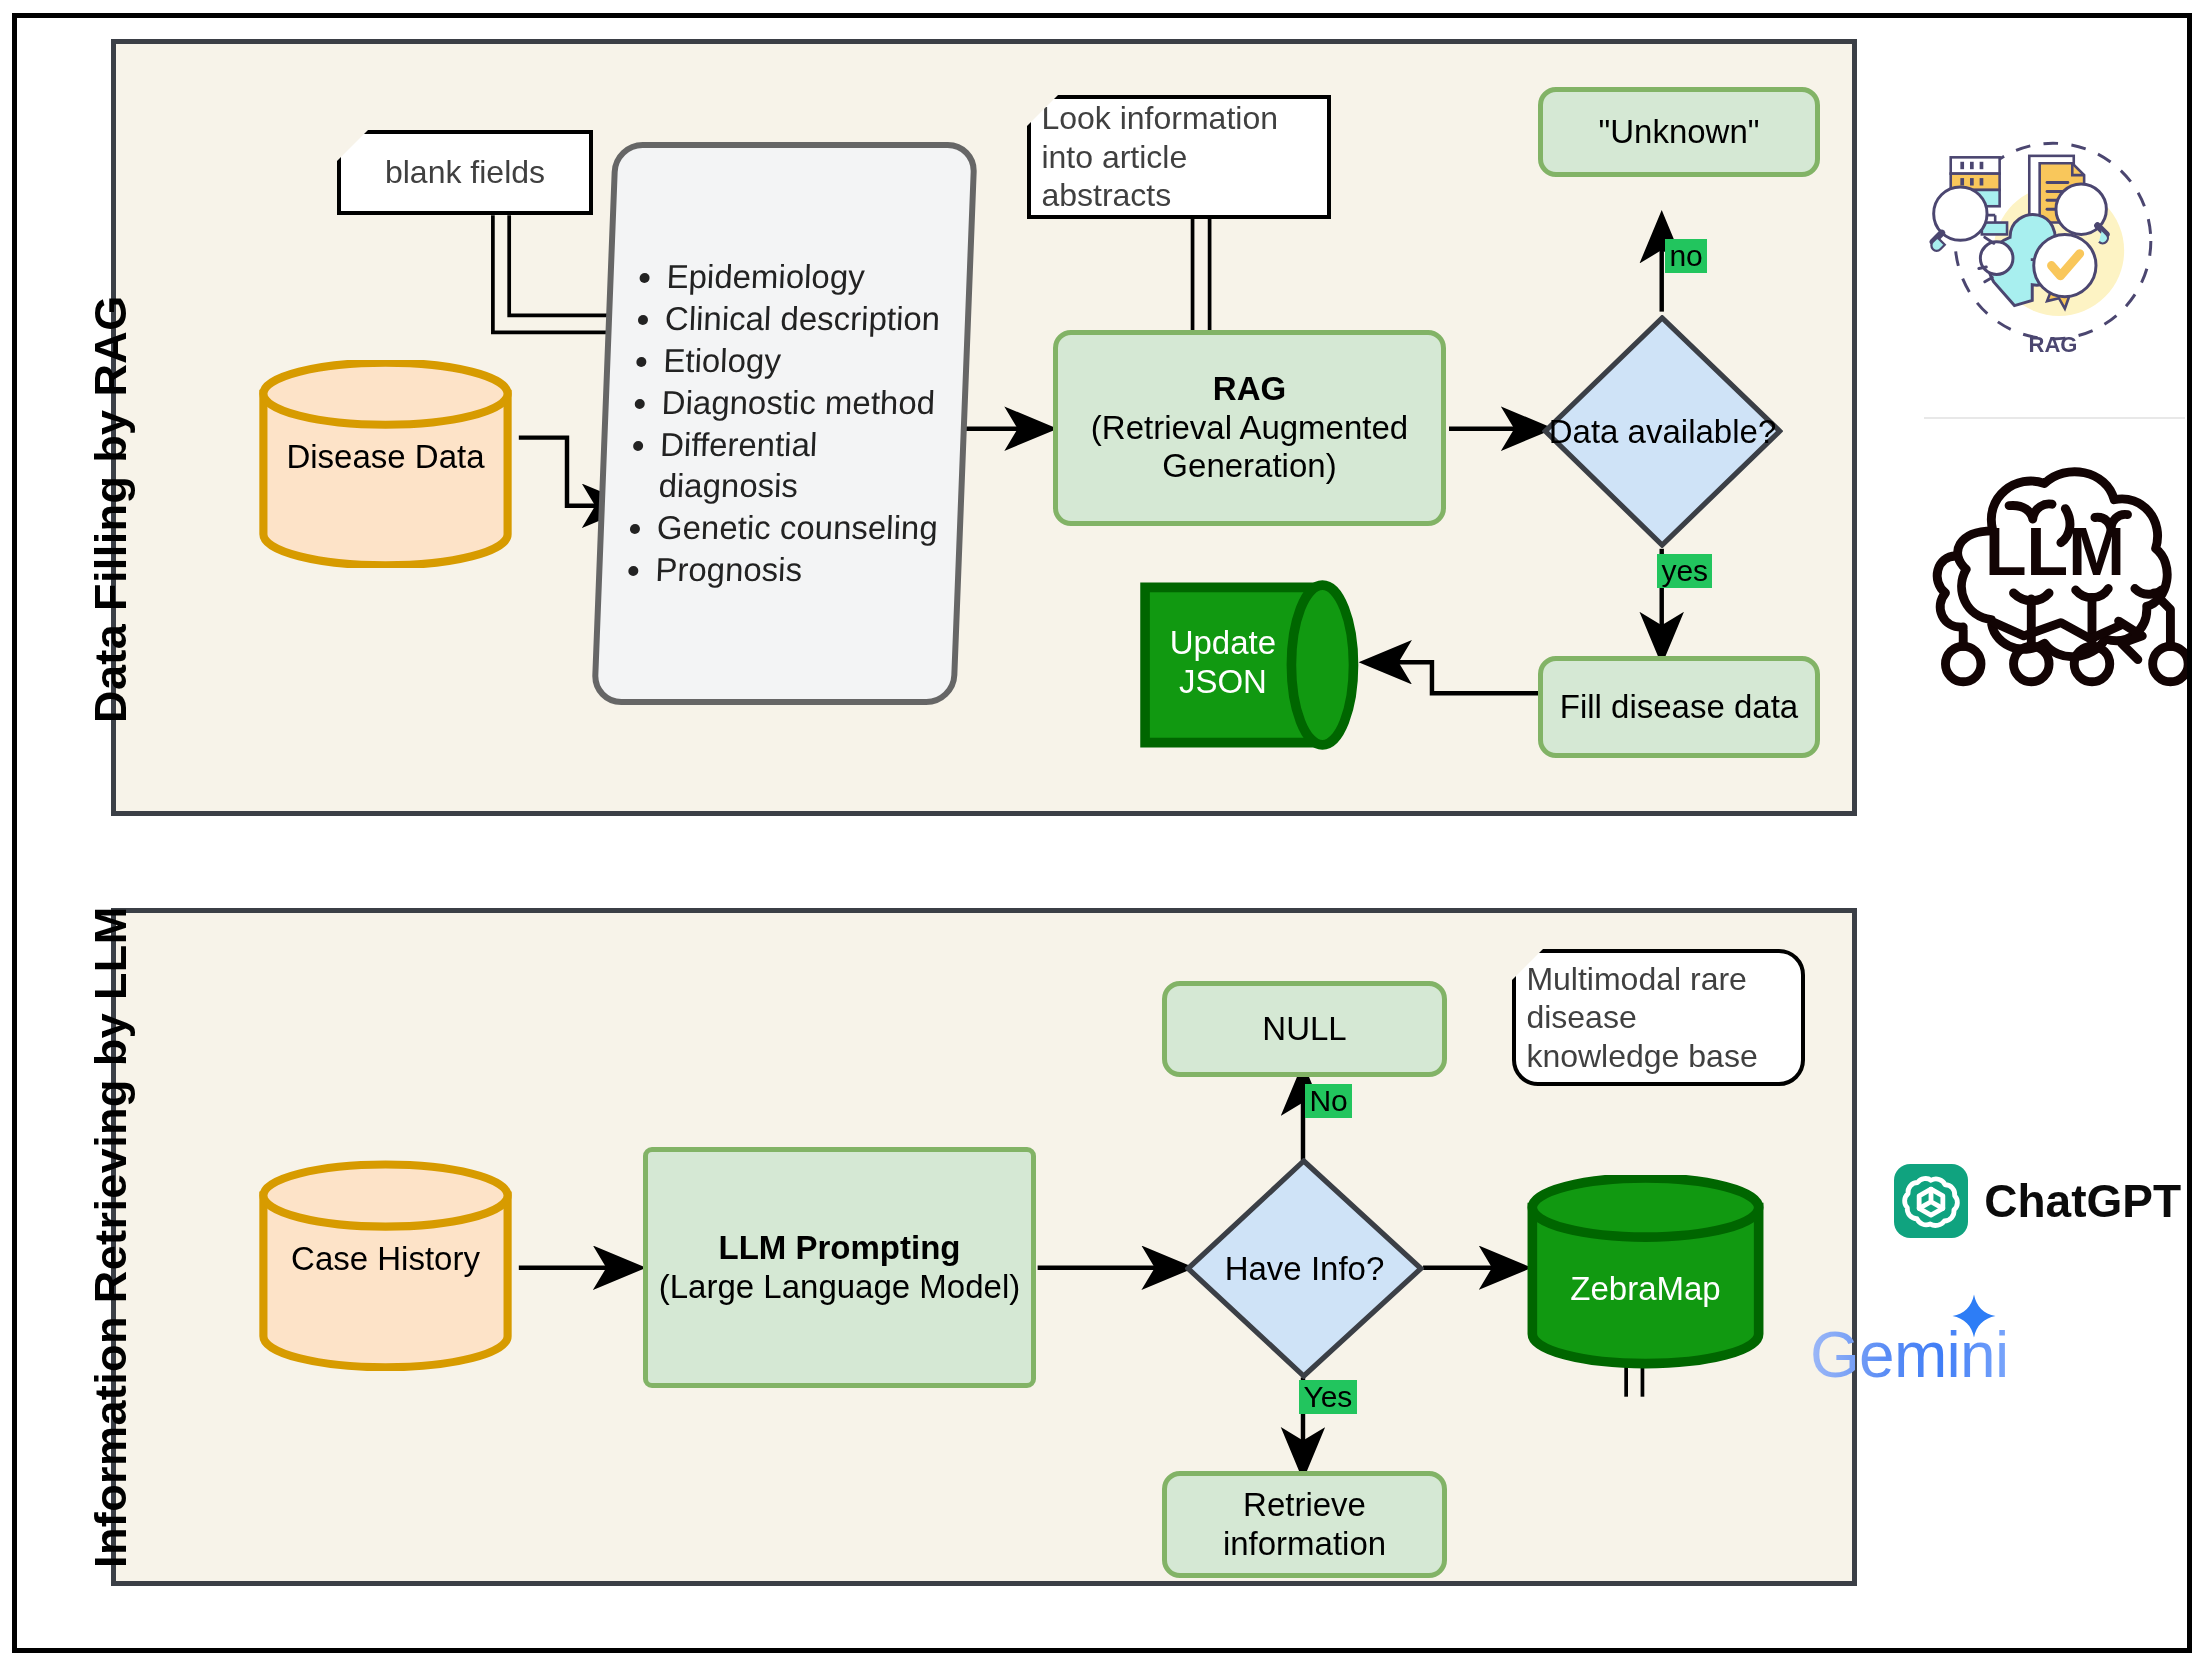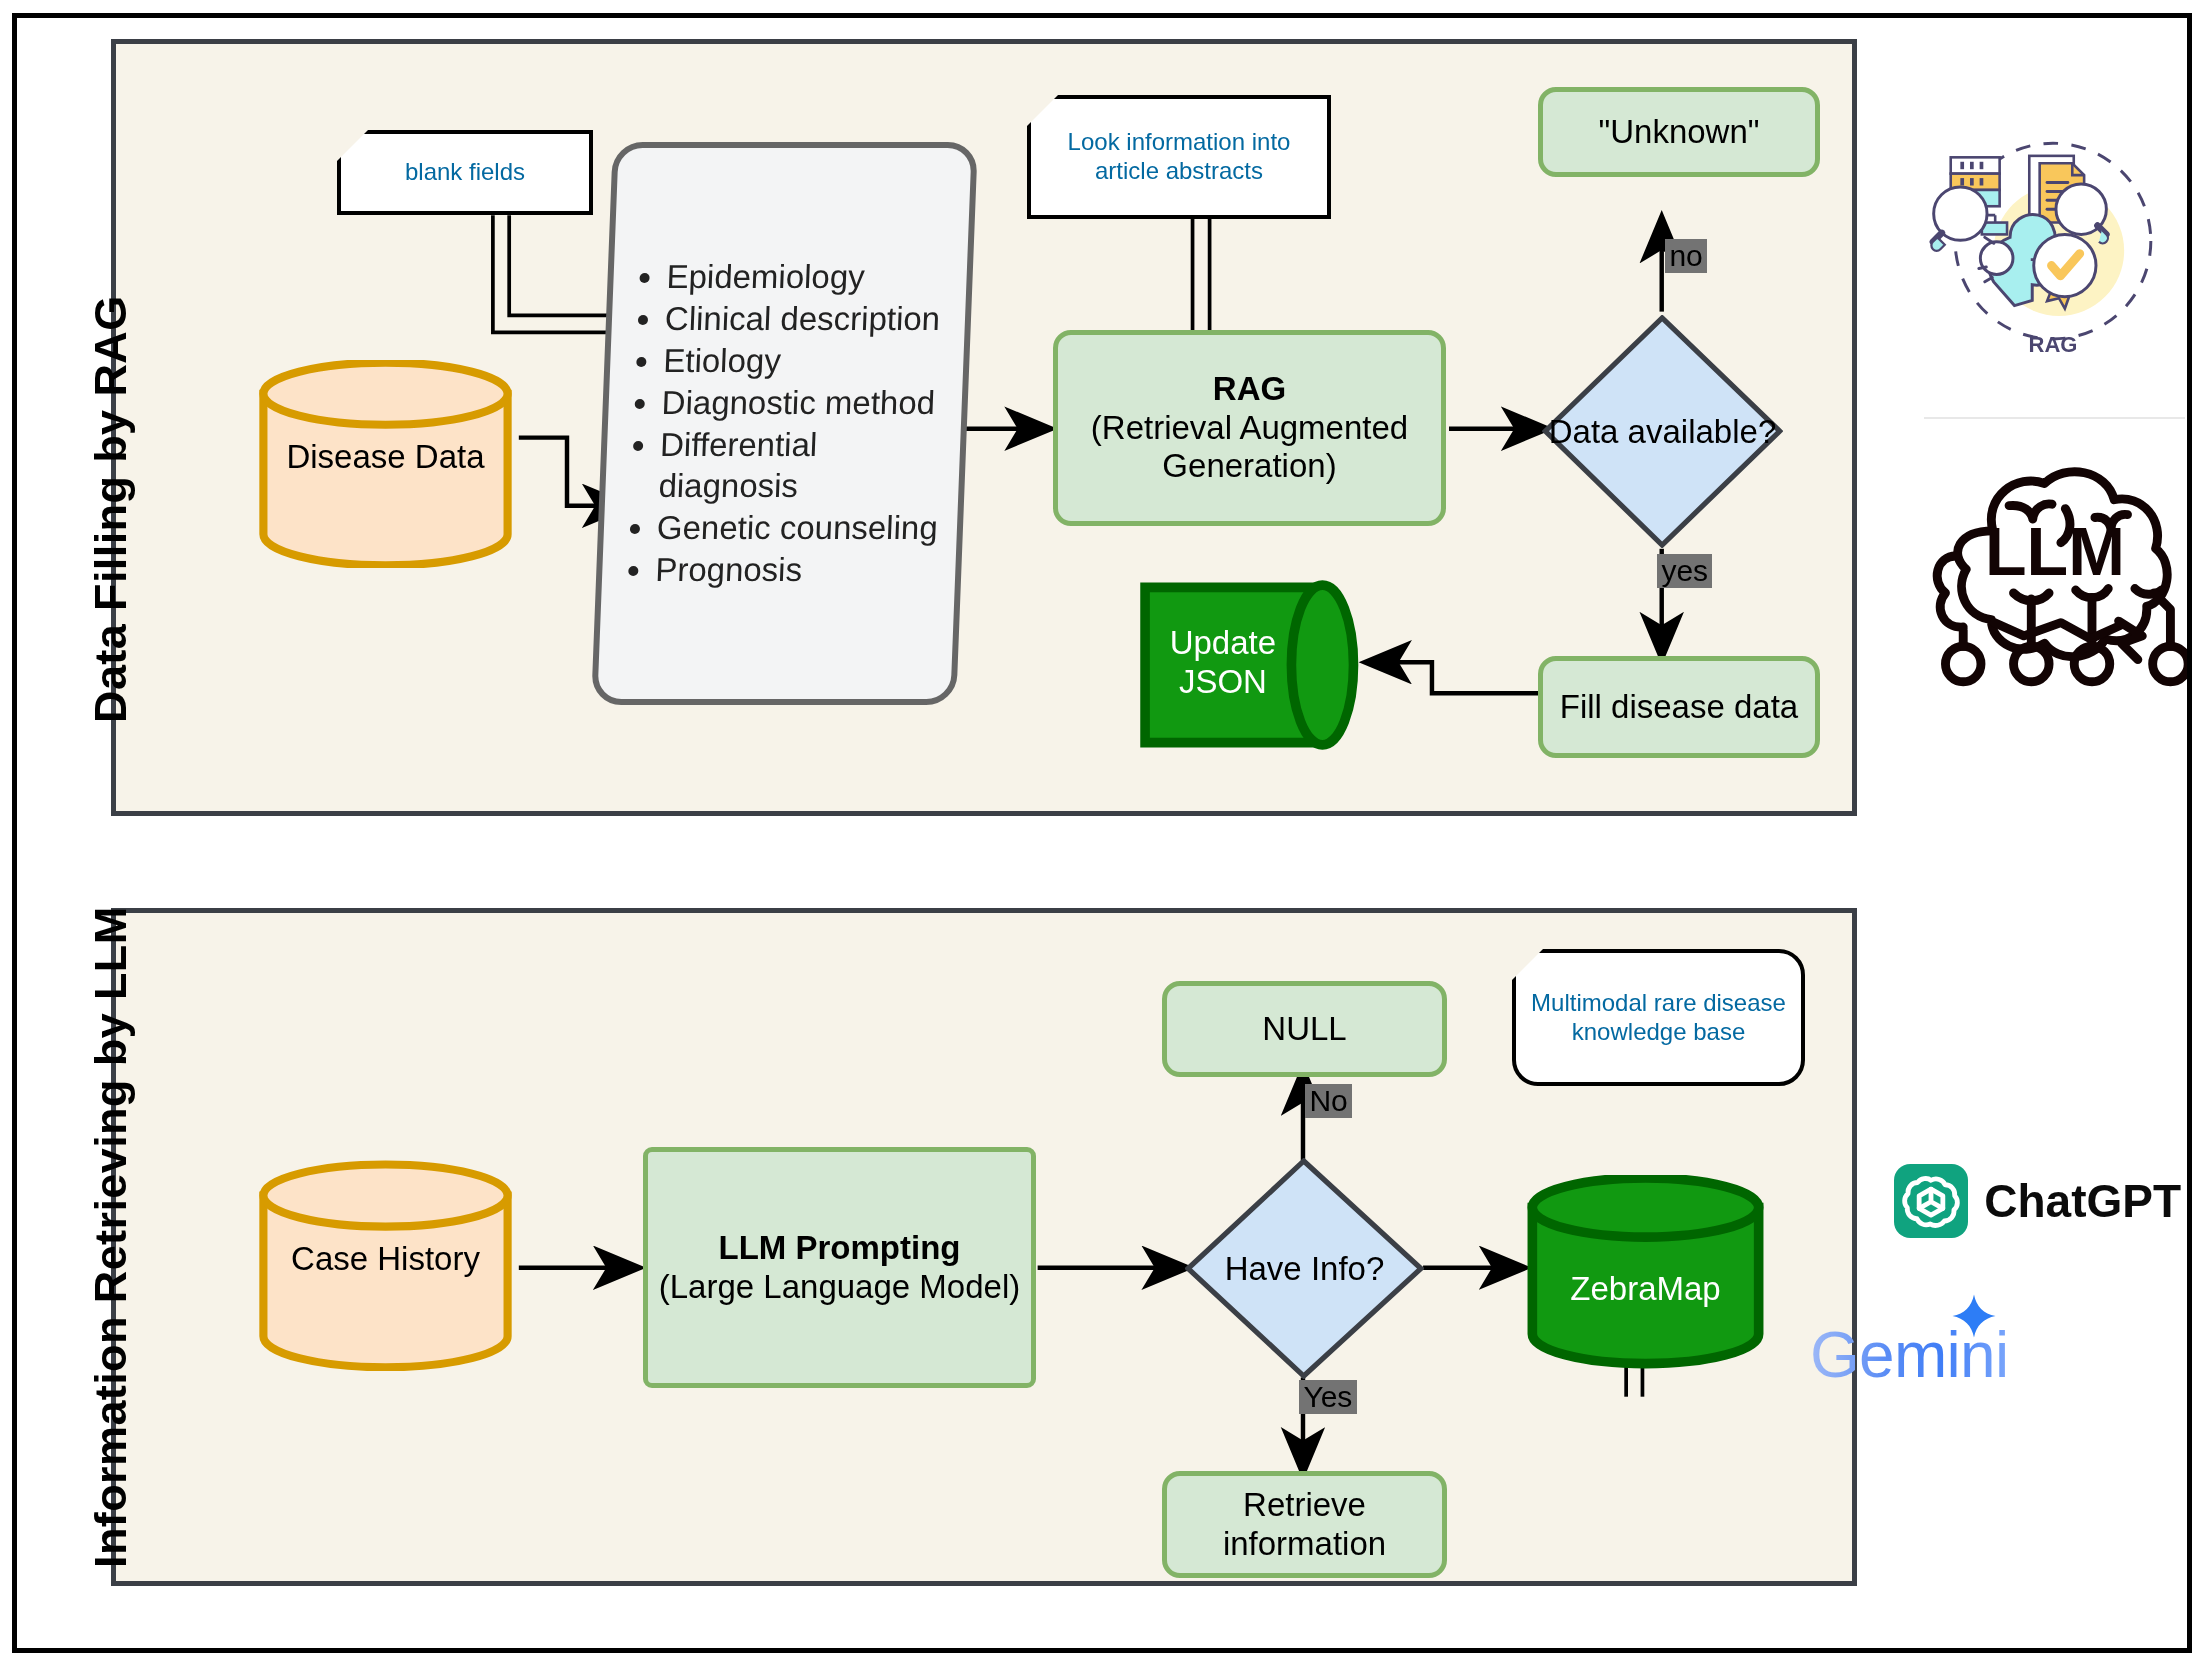--- a/index.html
+++ b/index.html
@@ -23,33 +23,33 @@
 
   .green-box{background:#d5e8d4;border:5.2px solid #82b366;border-radius:18px;color:#000;font-size:33px;line-height:1.18;}
   .green-box b{font-weight:bold;}
 
   .diamond-wrap{position:absolute;}
   .diamond-wrap svg{position:absolute;left:0;top:0;}
   .diamond-label{position:absolute;left:0;top:0;width:100%;height:100%;display:flex;align-items:center;justify-content:center;
     text-align:center;font-size:33px;color:#000;line-height:1.15;}
 
   .note{position:absolute;background:#fff;border:4.4px solid #000;box-sizing:border-box;
-        display:flex;align-items:center;justify-content:center;text-align:center;font-size:24px;line-height:1.2;color:#0369a1;
+        display:flex;align-items:center;justify-content:center;font-size:32px;line-height:1.2;color:#404040;
         clip-path:polygon(31px 0,100% 0,100% 100%,0 100%,0 31px);}
 
   .listbox{position:absolute;background:#f3f4f5;border:6px solid #666;border-radius:30px;box-sizing:border-box;
            transform:skewX(-2.2deg);}
   .listbox ul{margin:0;padding:0 10.4px 0 53px;list-style:disc;}
   .listbox li{font-size:33px;line-height:1.27;color:#222;text-align:left;}
 
   .cyl{position:absolute;}
   .cyl .cyl-text{position:absolute;left:0;width:100%;text-align:center;font-size:33px;line-height:1.18;}
 
   svg.edge{position:absolute;left:0;top:0;width:2205px;height:1672px;pointer-events:none;overflow:visible;}
-  .edgelabel{position:absolute;background:#737373;font-size:30px;color:#000;padding:0 4.4px;white-space:nowrap;}
+  .edgelabel{position:absolute;background:#22c55e;font-size:30px;color:#000;padding:0 4.4px;white-space:nowrap;}
 
   .logo-box{position:absolute;}
   .chatgpt-text{font-size:46px;font-weight:bold;color:#0b0b0b;font-family:"Liberation Sans",sans-serif;}
   .gemini-text{font-size:64px;font-weight:normal;font-family:"Liberation Sans",sans-serif;
     background:linear-gradient(90deg,#9db8f7 0%,#5b8df5 38%,#3f7df6 66%,#7ba6fb 100%);
     -webkit-background-clip:text;background-clip:text;color:transparent;letter-spacing:-0.7px;}
   .rag-cap{position:absolute;width:100%;text-align:center;font-size:22px;font-weight:bold;color:#4b4670;}
   .hairline{position:absolute;background:#e8e8e8;height:1.5px;}
 </style>
 </head>

